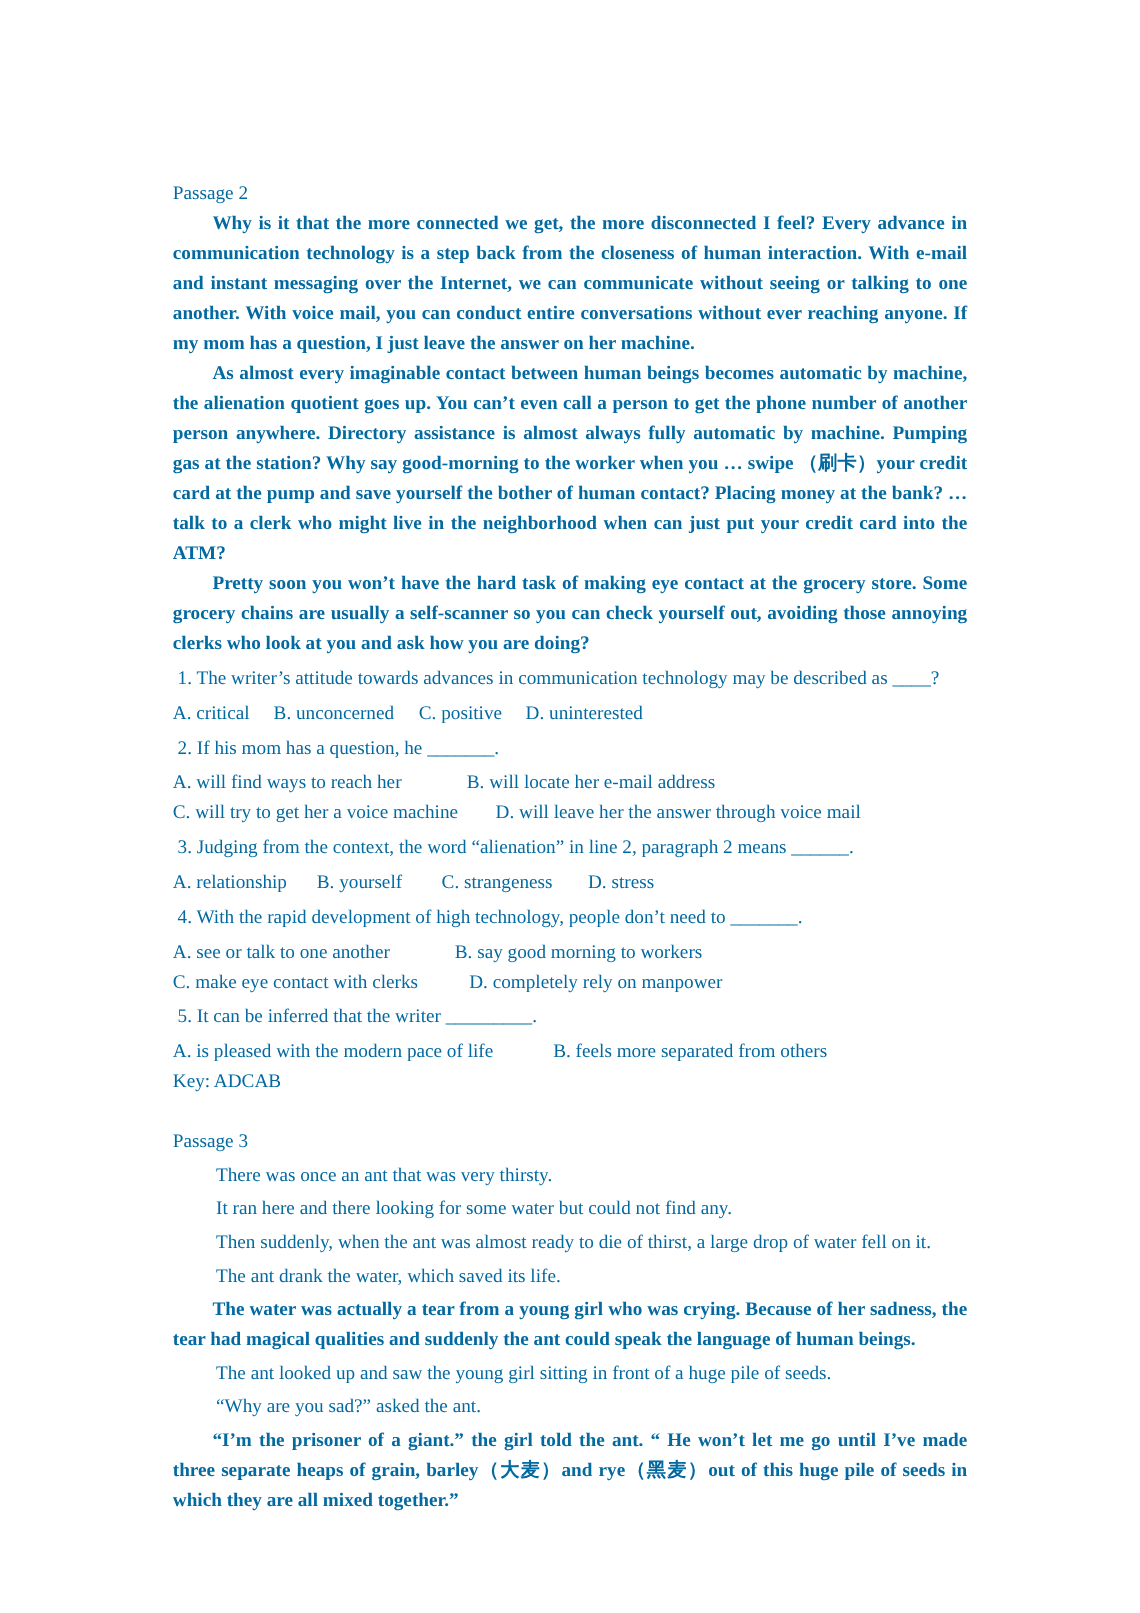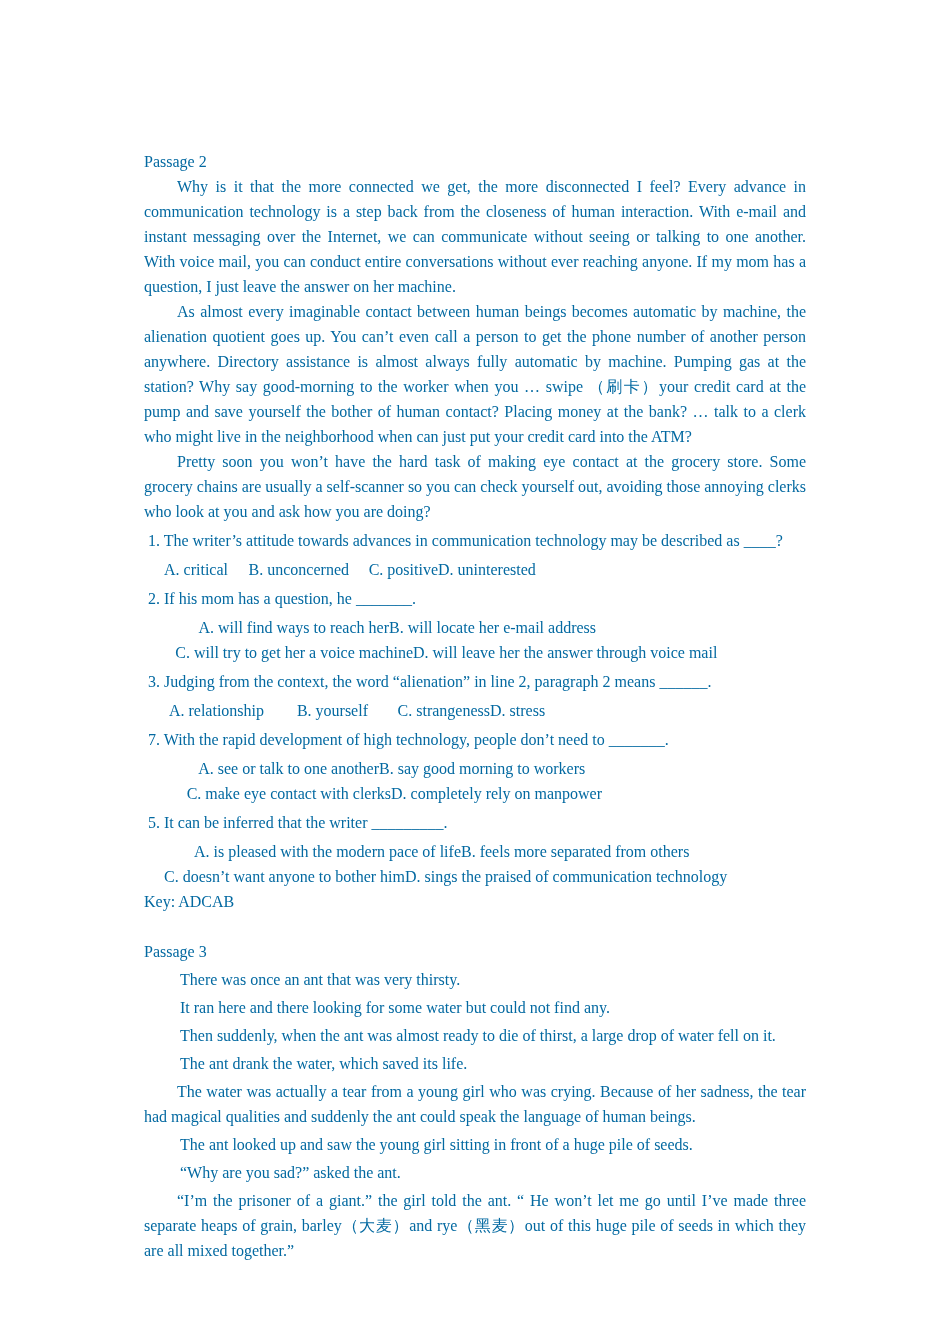--- a/index.html
+++ b/index.html
@@ -3,23 +3,23 @@
 <meta charset="utf-8">
 <style>
   html, body { margin: 0; padding: 0; background: #ffffff; }
   body { width: 950px; height: 1344px; position: relative; overflow: hidden; }
   .page {
     position: absolute; left: 144px; top: 149px; width: 662px;
     font-family: "Liberation Serif", "DejaVu Serif", serif;
     font-size: 16px; line-height: 25px; color: #0369a1;
   }
   .line { margin: 0; white-space: pre; }
-  .para { margin: 0; text-align: justify; text-indent: 33px; }
+  .para { margin: 0; text-align: justify; text-indent: 33px; font-weight: bold; }
   .q { margin: 4px; text-align: justify; }
-  .opts { margin: 0; display: flex; white-space: pre; text-align: right; }
+  .opts { margin: 0; display: flex; white-space: pre; }
   .opt { display: inline-block; }
   .blank-line { height: 25px; }
   .indent { margin: 3px; padding-left: 33px; }
 </style>
 </head>
 <body>
 
 <div class="page">
 
   <p class="line">Passage 2</p>
@@ -46,38 +46,34 @@
   </p>
 
   <p class="q">3. Judging from the context, the word “alienation” in line 2, paragraph 2 means ______.</p>
   <p class="opts">
     <span class="opt" style="width:120px">A. relationship</span>
     <span class="opt" style="width:104px">B. yourself</span>
     <span class="opt" style="width:122px">C. strangeness</span>
     <span class="opt">D. stress</span>
   </p>
 
-  <p class="q">7. With the rapid development of high technology, people don’t need to _______.</p>
+  <p class="q">4. With the rapid development of high technology, people don’t need to _______.</p>
   <p class="opts">
     <span class="opt" style="width:235px">A. see or talk to one another</span>
     <span class="opt">B. say good morning to workers</span>
   </p>
   <p class="opts">
     <span class="opt" style="width:247px">C. make eye contact with clerks</span>
     <span class="opt">D. completely rely on manpower</span>
   </p>
 
   <p class="q">5. It can be inferred that the writer _________.</p>
   <p class="opts">
     <span class="opt" style="width:317px">A. is pleased with the modern pace of life</span>
     <span class="opt">B. feels more separated from others</span>
-  </p>
-  <p class="opts">
-    <span class="opt" style="width:261px">C. doesn’t want anyone to bother him</span>
-    <span class="opt">D. sings the praised of communication technology</span>
   </p>
 
   <p class="line">Key: ADCAB</p>
 
   <div class="blank-line"></div>
 
   <p class="line">Passage 3</p>
   <p class="indent">There was once an ant that was very thirsty.</p>
   <p class="indent">It ran here and there looking for some water but could not find any.</p>
   <p class="indent">Then suddenly, when the ant was almost ready to die of thirst, a large drop of water fell on it.</p>

